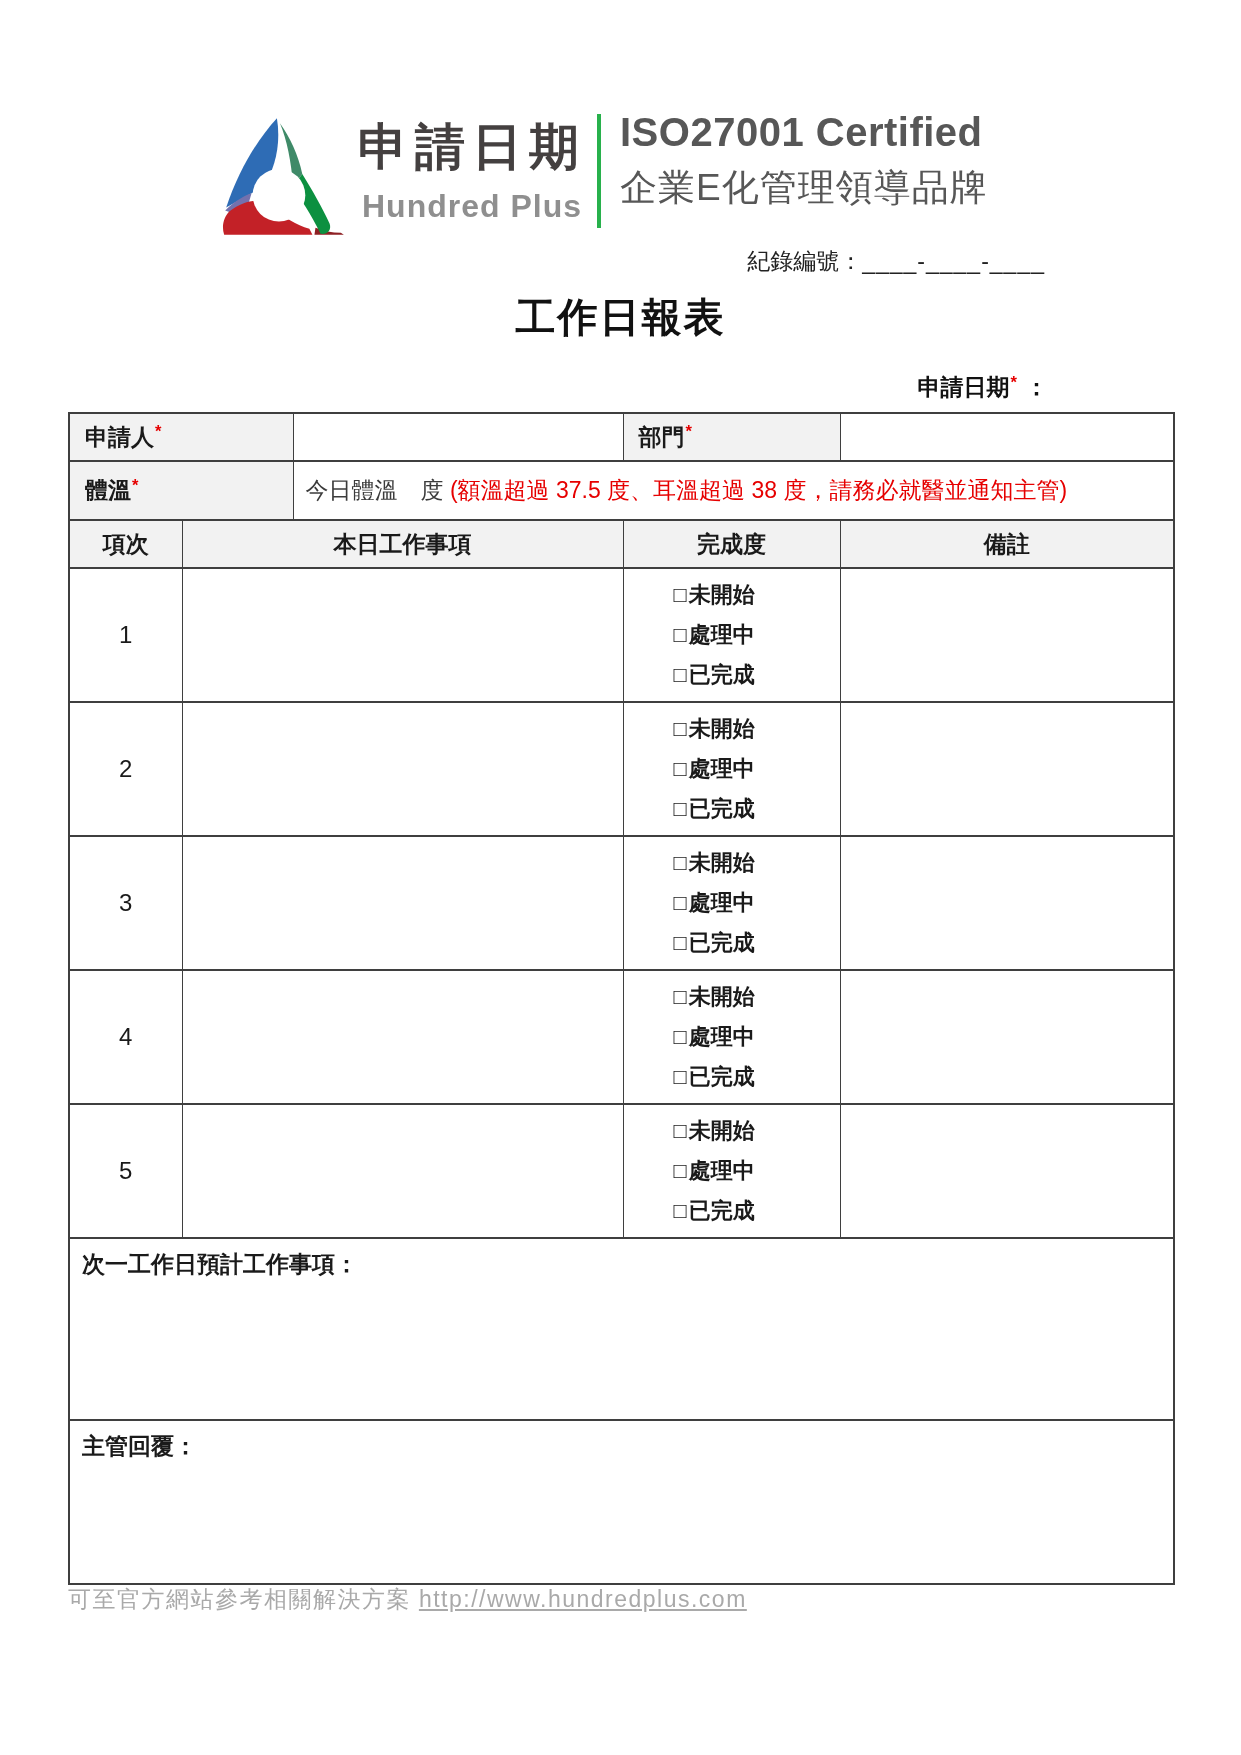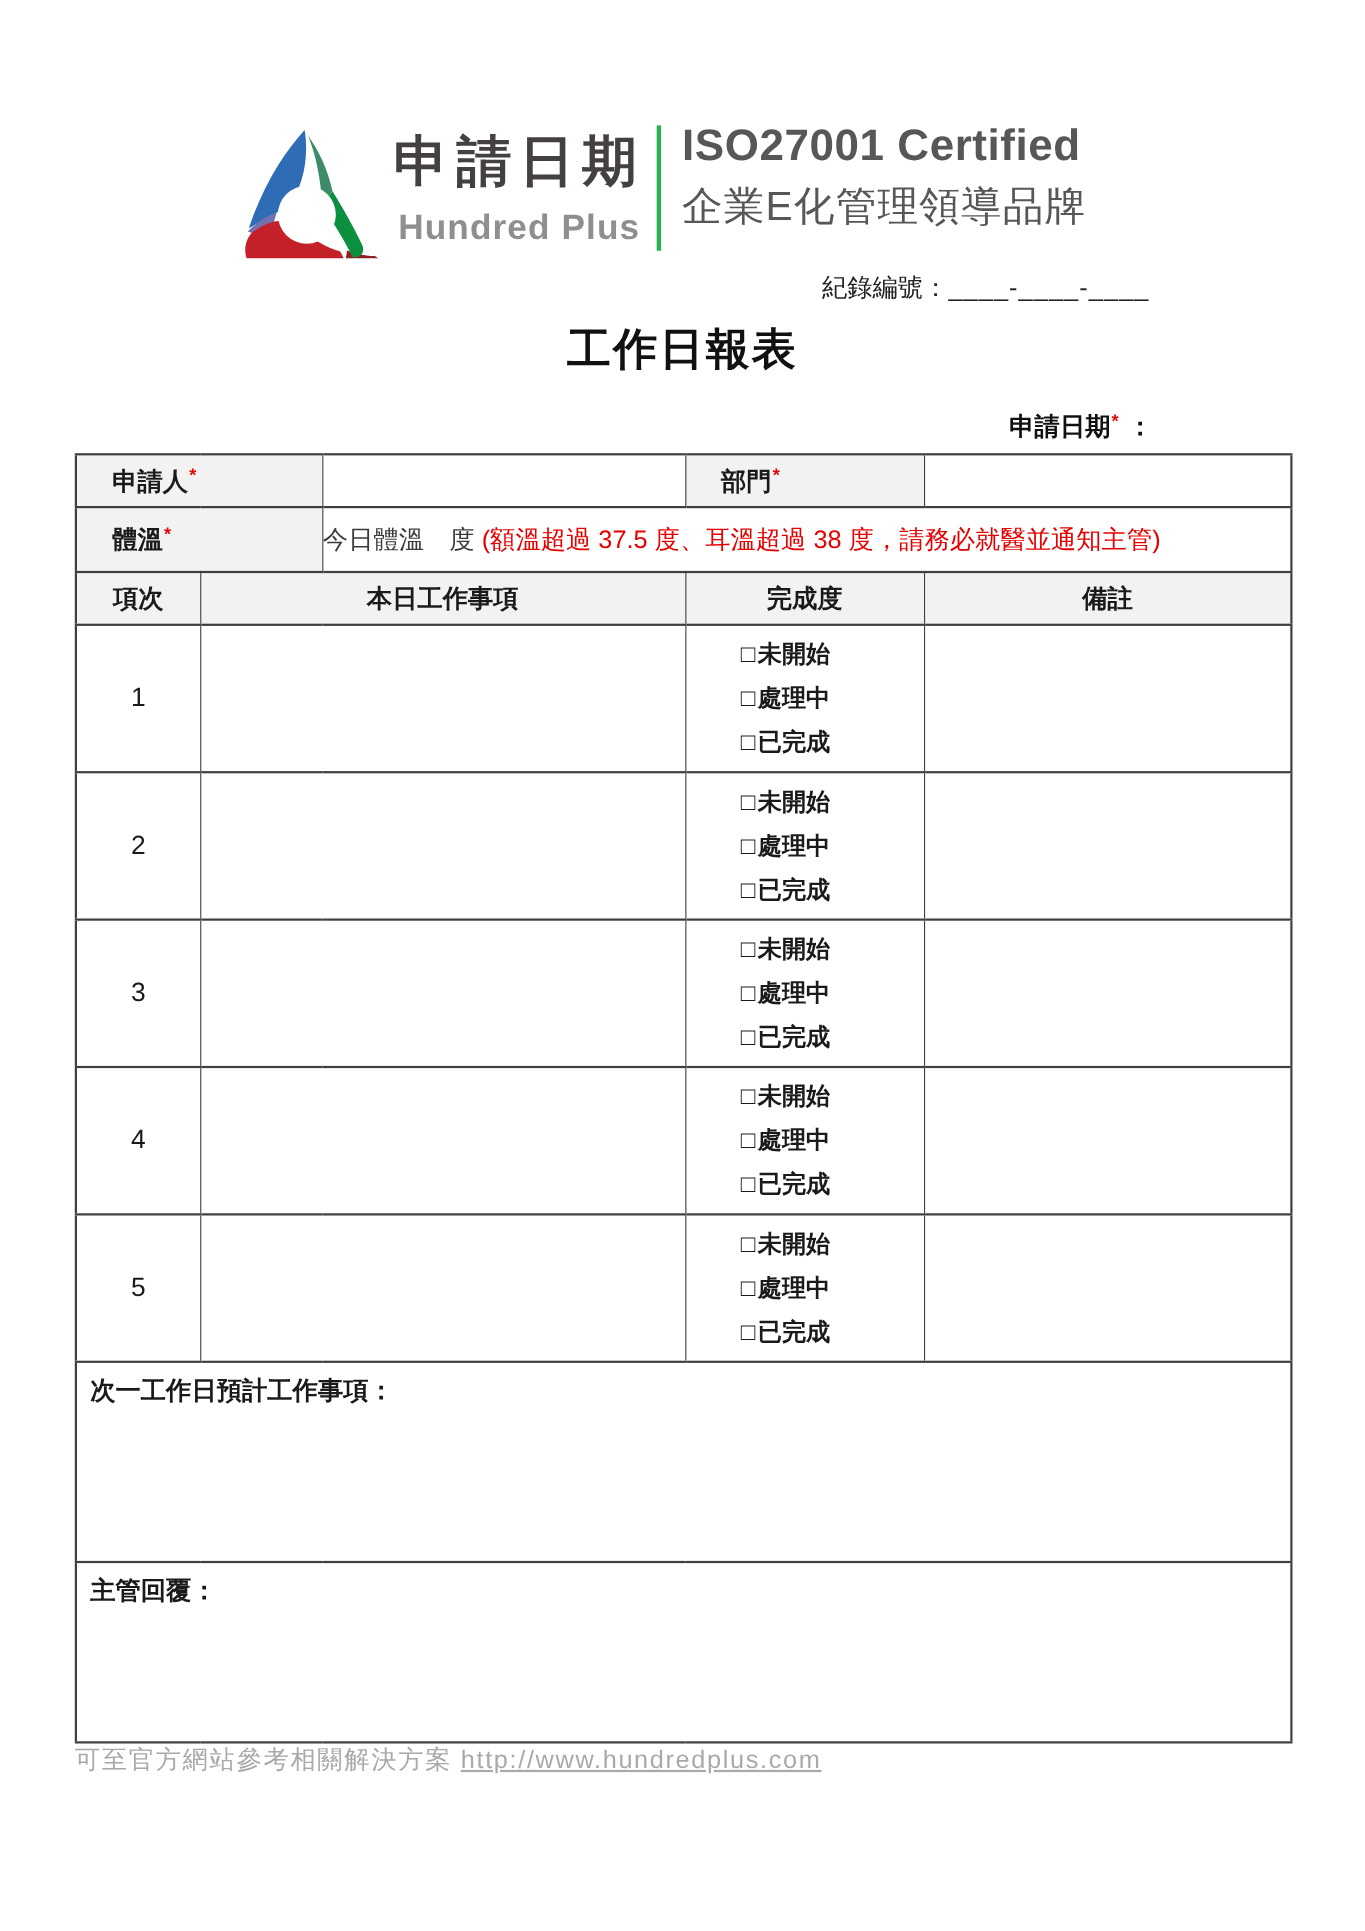--- a/index.html
+++ b/index.html
@@ -29,24 +29,24 @@
   .apply-date { position:absolute; right:193px; top:372px; font-size:23px; font-weight:bold; color:#111; }
   .apply-date .colon { margin-left:8px; }
 
   .req { color:#e60000; font-size:0.72em; vertical-align:0.45em; font-weight:bold; margin-left:1px; }
 
   
   table.report { position:absolute; left:68px; top:412px; width:1105px;
                  border-collapse:collapse; table-layout:fixed; border:2px solid #3f3f3f; }
   .report td, .report th { border:1px solid #3f3f3f; border-top-width:2px; border-bottom-width:2px;
                  font-size:23px; vertical-align:middle; }
-  .cell-label { background:#f2f2f2; font-weight:bold; text-align:left; padding-left:32px; }
+  .cell-label { background:#f2f2f2; font-weight:bold; text-align:left; padding-left:15px; }
   .cell-input { background:#ffffff; }
   th.col-head { background:#f2f2f2; font-weight:bold; text-align:center; }
-  td.temp-cell { color:#3b3b3b; white-space:nowrap; }
+  td.temp-cell { padding-left:12px; color:#3b3b3b; white-space:nowrap; }
   td.temp-cell .warn { color:#e60000; }
   td.idx-cell { text-align:center; font-size:24px; }
   td.status-cell { vertical-align:middle; padding:6px 0 6px 50px;font-weight:bold; }
   .status-option { font-size:22px; line-height:40px; white-space:nowrap; cursor:default; }
   .status-option .cb { font-size:22px; margin-right:2px; }
   td.section-cell { vertical-align:top; padding:10px 12px; font-weight:bold; text-align:left; }
 
   
   .footer { position:absolute; left:68px; top:1574px; font-size:23px; color:#a9a9a9;
             line-height:50px; letter-spacing:1.5px; }

